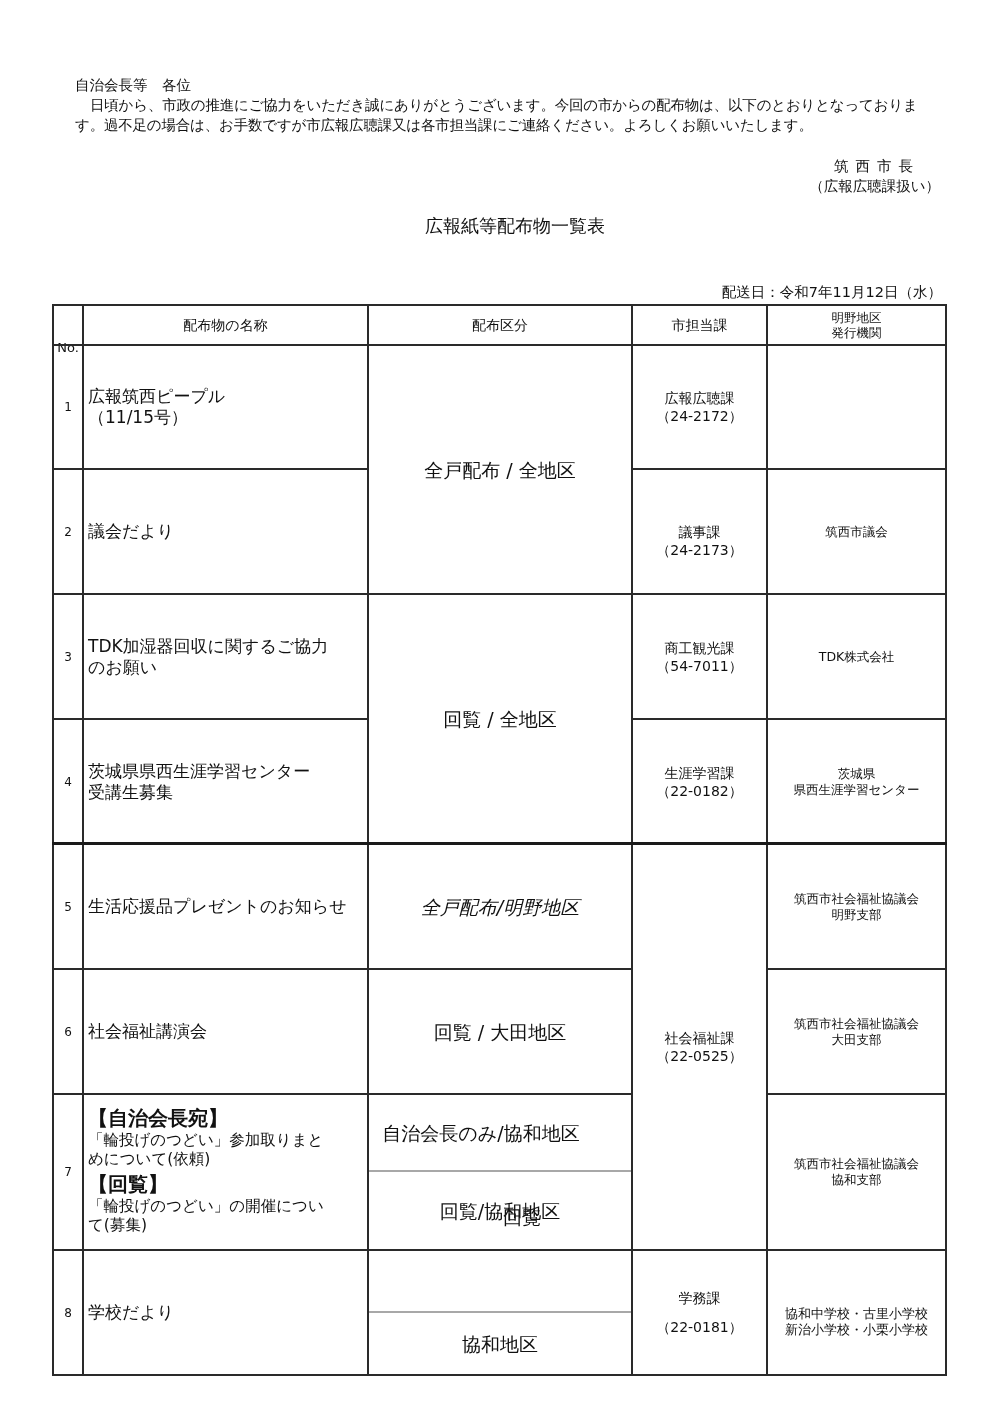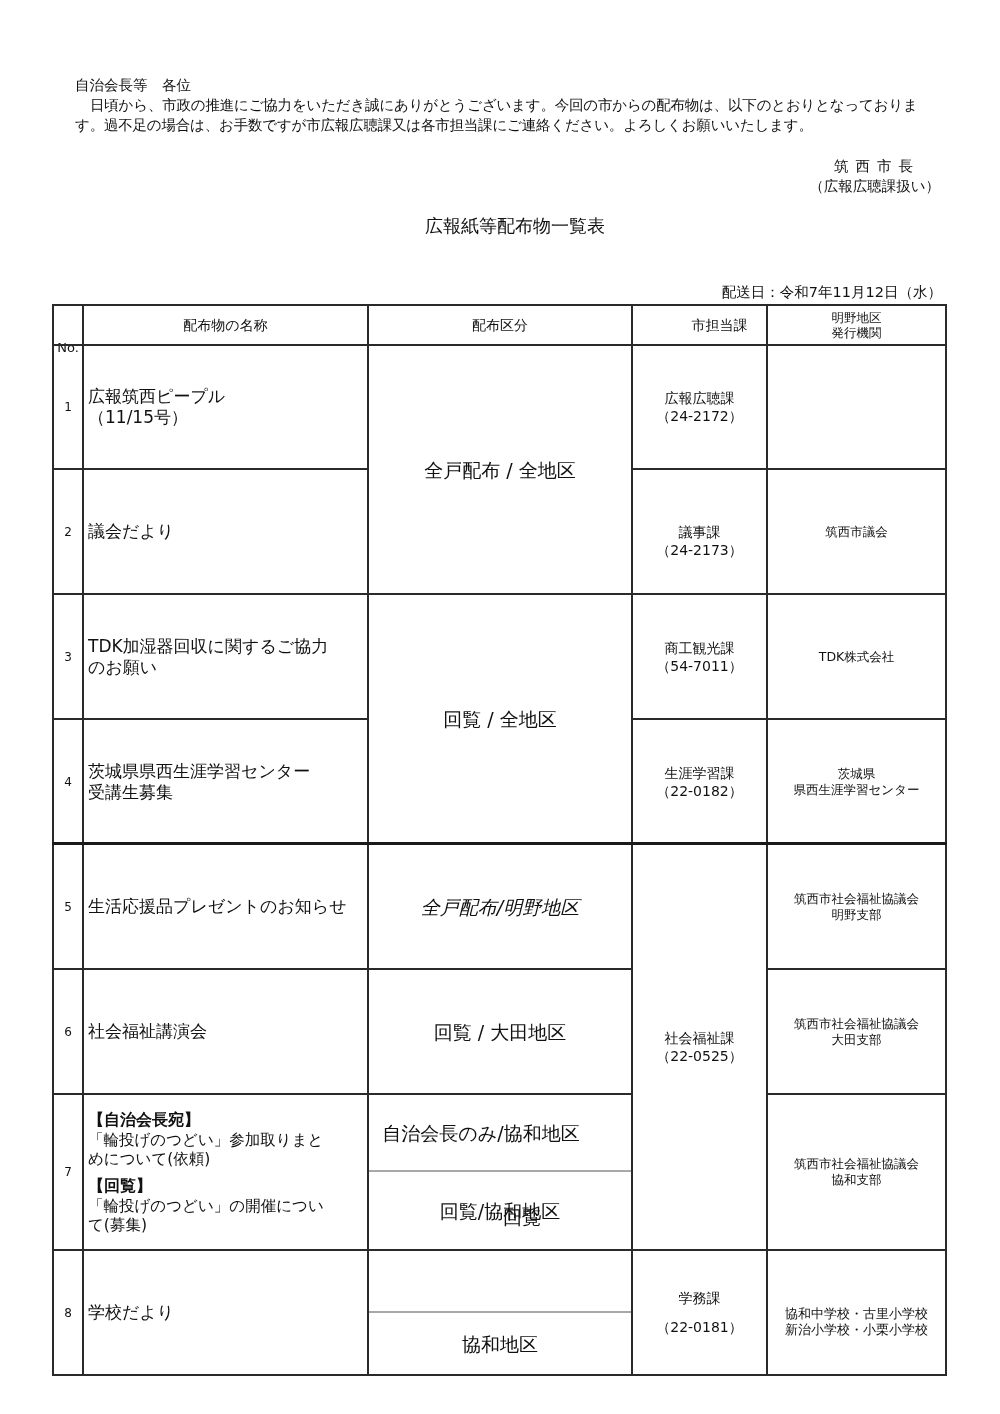--- a/index.html
+++ b/index.html
@@ -26,40 +26,40 @@
   .hline.thick { height: 3px; background: #1a1a1a; }
   .hline.light { height: 2px; background: #a8a8a8; }
   .center { justify-content: center; text-align: center; }
   .left { justify-content: flex-start; text-align: left; }
   .hdr { font-size: 14px; line-height: 15px; }
   .no { font-size: 12px; }
   .name { font-size: 17px; line-height: 21px; padding-left: 5px; }
   .dist { font-size: 19px; line-height: 24px; }
   .dept { font-size: 14px; line-height: 18px; }
   .issuer { font-size: 12.5px; line-height: 16px; }
-  .bold-head { font-weight: bold; font-size: 16px; line-height: 22px; }
+  .bold-head { font-weight: bold; font-size: 20px; line-height: 22px; font-family: Liberation Mono, monospace; }
   .stack { display: flex; flex-direction: column; }
 </style>
 </head>
 <body>
 
 <div id="addressee" class="abs txt">自治会長等　各位</div>
 <div id="greeting" class="abs">日頃から、市政の推進にご協力をいただき誠にありがとうございます。今回の市からの配布物は、以下のとおりとなっております。過不足の場合は、お手数ですが市広報広聴課又は各市担当課にご連絡ください。よろしくお願いいたします。</div>
 <div id="signer" class="abs txt">筑西市長</div>
 <div id="signer-note" class="abs txt">（広報広聴課扱い）</div>
 
 <div id="title" class="abs">広報紙等配布物一覧表</div>
 <div id="delivery-date" class="abs txt">配送日：令和7年11月12日（水）</div>
 
 <div>
 
   <div class="cell center hdr" style="left:53px;top:305px;width:30px;height:40px;font-size:13px;margin-top:22px;">No.</div>
   <div class="cell center hdr" style="left:83px;top:305px;width:285px;height:40px;">配布物の名称</div>
   <div class="cell center hdr" style="left:368px;top:305px;width:264px;height:40px;">配布区分</div>
-  <div class="cell center hdr" style="left:632px;top:305px;width:135px;height:40px;margin-left:20px;">市担当課</div>
+  <div class="cell center hdr" style="left:632px;top:305px;width:135px;height:40px;">市担当課</div>
   <div class="cell center hdr stack" style="left:767px;top:305px;width:179px;height:40px;font-size:12.5px;line-height:15px;">
     <span>明野地区</span>
     <span>発行機関</span>
   </div>
 
   <div class="cell center no" style="left:53px;top:345px;width:30px;height:124px;">1</div>
   <div class="cell left name stack" style="left:83px;top:345px;width:285px;height:124px;align-items:flex-start;justify-content:center;">
     <span>広報筑西ピープル</span>
     <span>（11/15号）</span>
   </div>

